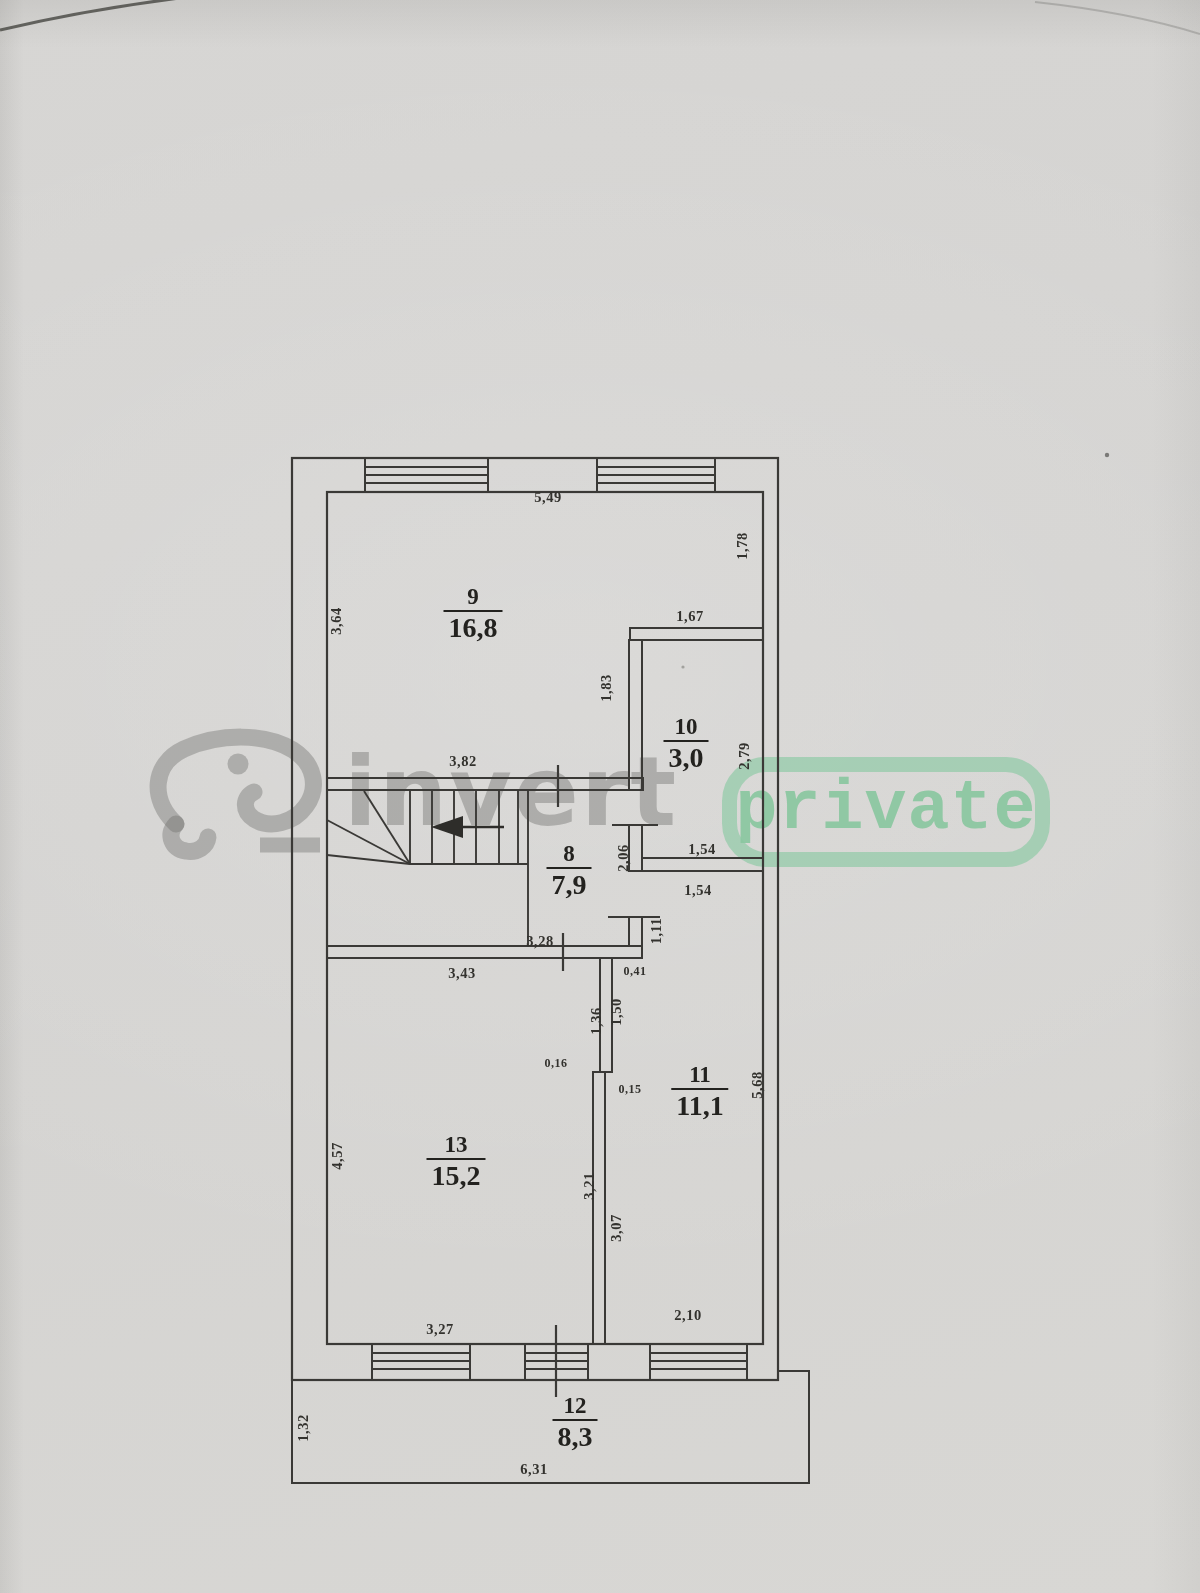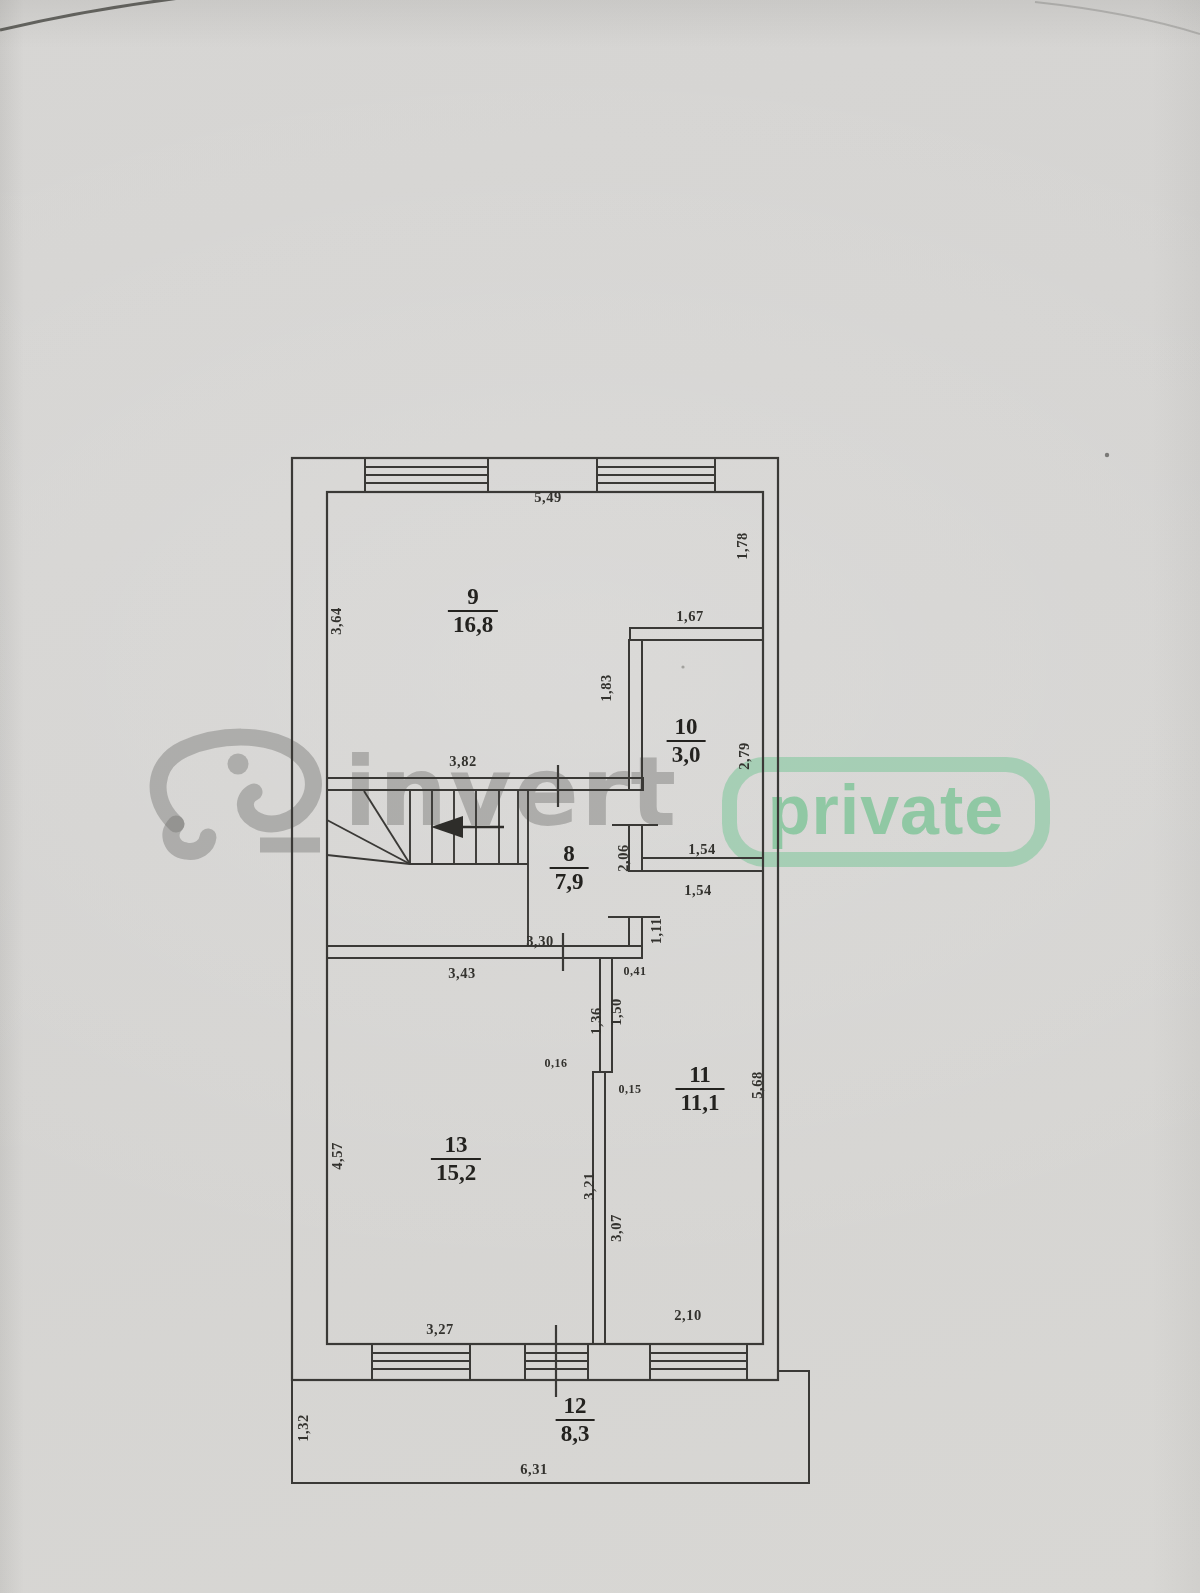--- a/index.html
+++ b/index.html
@@ -33,21 +33,21 @@
     color:rgba(112,112,110,0.42);letter-spacing:2px;
   }
   .wm-badge{
     position:absolute;left:722px;top:757px;width:328px;height:110px;
     box-sizing:border-box;
     border:15px solid rgba(146,203,167,0.72);
     border-radius:44px;
     display:flex;align-items:center;justify-content:center;
   }
   .wm-badge-text{
-    font-family:Liberation Sans, sans-serif;
+    font-family:Liberation Mono, monospace;
     font-weight:bold;font-size:70px;line-height:1;
     color:rgba(138,199,159,0.92);letter-spacing:1px;
     margin-top:-4px;
   }
   
   .dim{
     position:absolute;transform:translate(-50%,-50%);
     font-family:"Liberation Serif", serif;
     font-weight:600;font-size:14.5px;color:#33322e;
     letter-spacing:0.5px;white-space:nowrap;
@@ -55,21 +55,21 @@
   .dim.v{transform:translate(-50%,-50%) rotate(-90deg);}
   .dim.s{font-size:12px;padding-left:8px;}
   
   .room-label{
     position:absolute;transform:translateX(-50%);
     display:flex;flex-direction:column;align-items:center;
     font-family:"Liberation Serif", serif;font-weight:bold;color:#23221f;
   }
   .room-label .num{font-size:23px;line-height:1;padding-bottom:2px;}
   .room-label .area{
-    font-size:23px;line-height:1.05;
+    font-size:28px;line-height:1.05;
     border-top:2.2px solid #23221f;padding:1px 5px 0;
   }
 </style>
 </head>
 <body>
 
 <div class="page">
 
   <svg class="layer" viewBox="0 0 1200 1593">
     <path d="M0,30 C60,16 122,5 188,-3" stroke="#4e4d49" stroke-width="3" fill="none" opacity="0.85"></path>
@@ -203,21 +203,21 @@
   <span class="dim v" style="left:742px;top:546px">1,78</span>
   <span class="dim v" style="left:336px;top:621px">3,64</span>
   <span class="dim" style="left:690px;top:616px">1,67</span>
   <span class="dim v" style="left:606px;top:688px">1,83</span>
   <span class="dim v" style="left:744px;top:756px">2,79</span>
   <span class="dim" style="left:463px;top:761px">3,82</span>
   <span class="dim v" style="left:623px;top:858px">2,06</span>
   <span class="dim" style="left:702px;top:849px">1,54</span>
   <span class="dim" style="left:698px;top:890px">1,54</span>
   <span class="dim v" style="left:656px;top:931px">1,11</span>
-  <span class="dim" style="left:540px;top:941px">3,30</span>
+  <span class="dim" style="left:540px;top:941px">3,28</span>
   <span class="dim s" style="left:631px;top:971px">0,41</span>
   <span class="dim" style="left:462px;top:973px">3,43</span>
   <span class="dim v" style="left:596px;top:1021px">1,36</span>
   <span class="dim v" style="left:616px;top:1012px">1,50</span>
   <span class="dim s" style="left:552px;top:1063px">0,16</span>
   <span class="dim s" style="left:626px;top:1089px">0,15</span>
   <span class="dim v" style="left:337px;top:1156px">4,57</span>
   <span class="dim v" style="left:757px;top:1085px">5,68</span>
   <span class="dim v" style="left:589px;top:1186px">3,21</span>
   <span class="dim v" style="left:616px;top:1228px">3,07</span>

